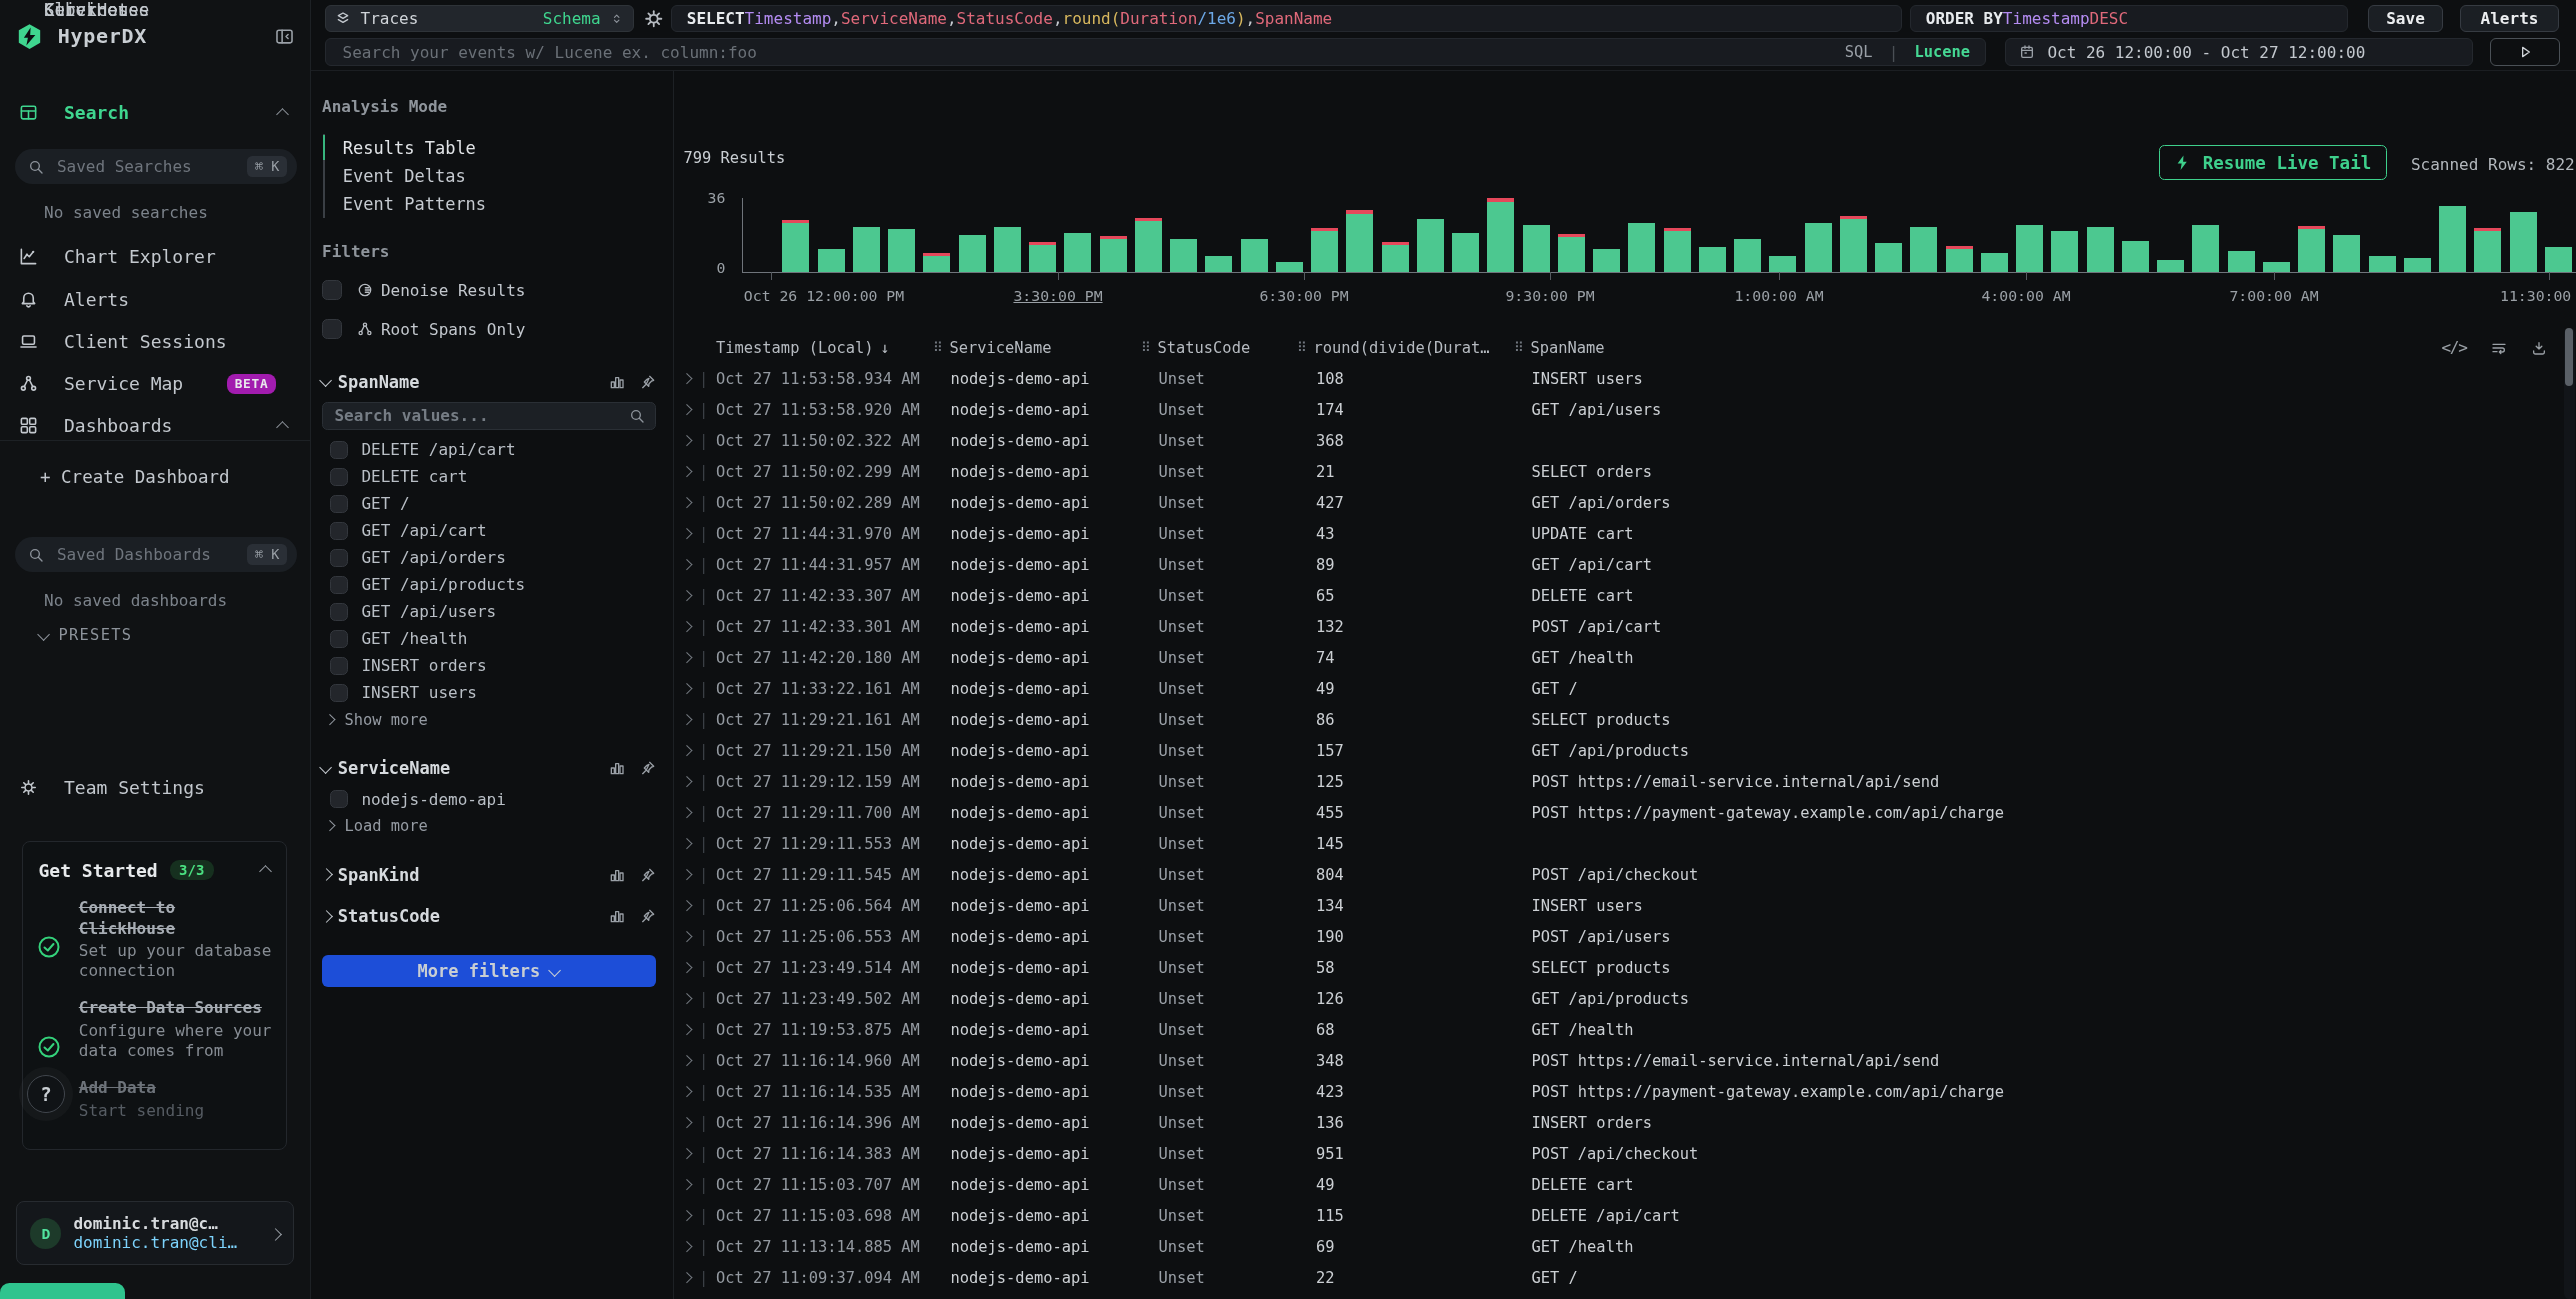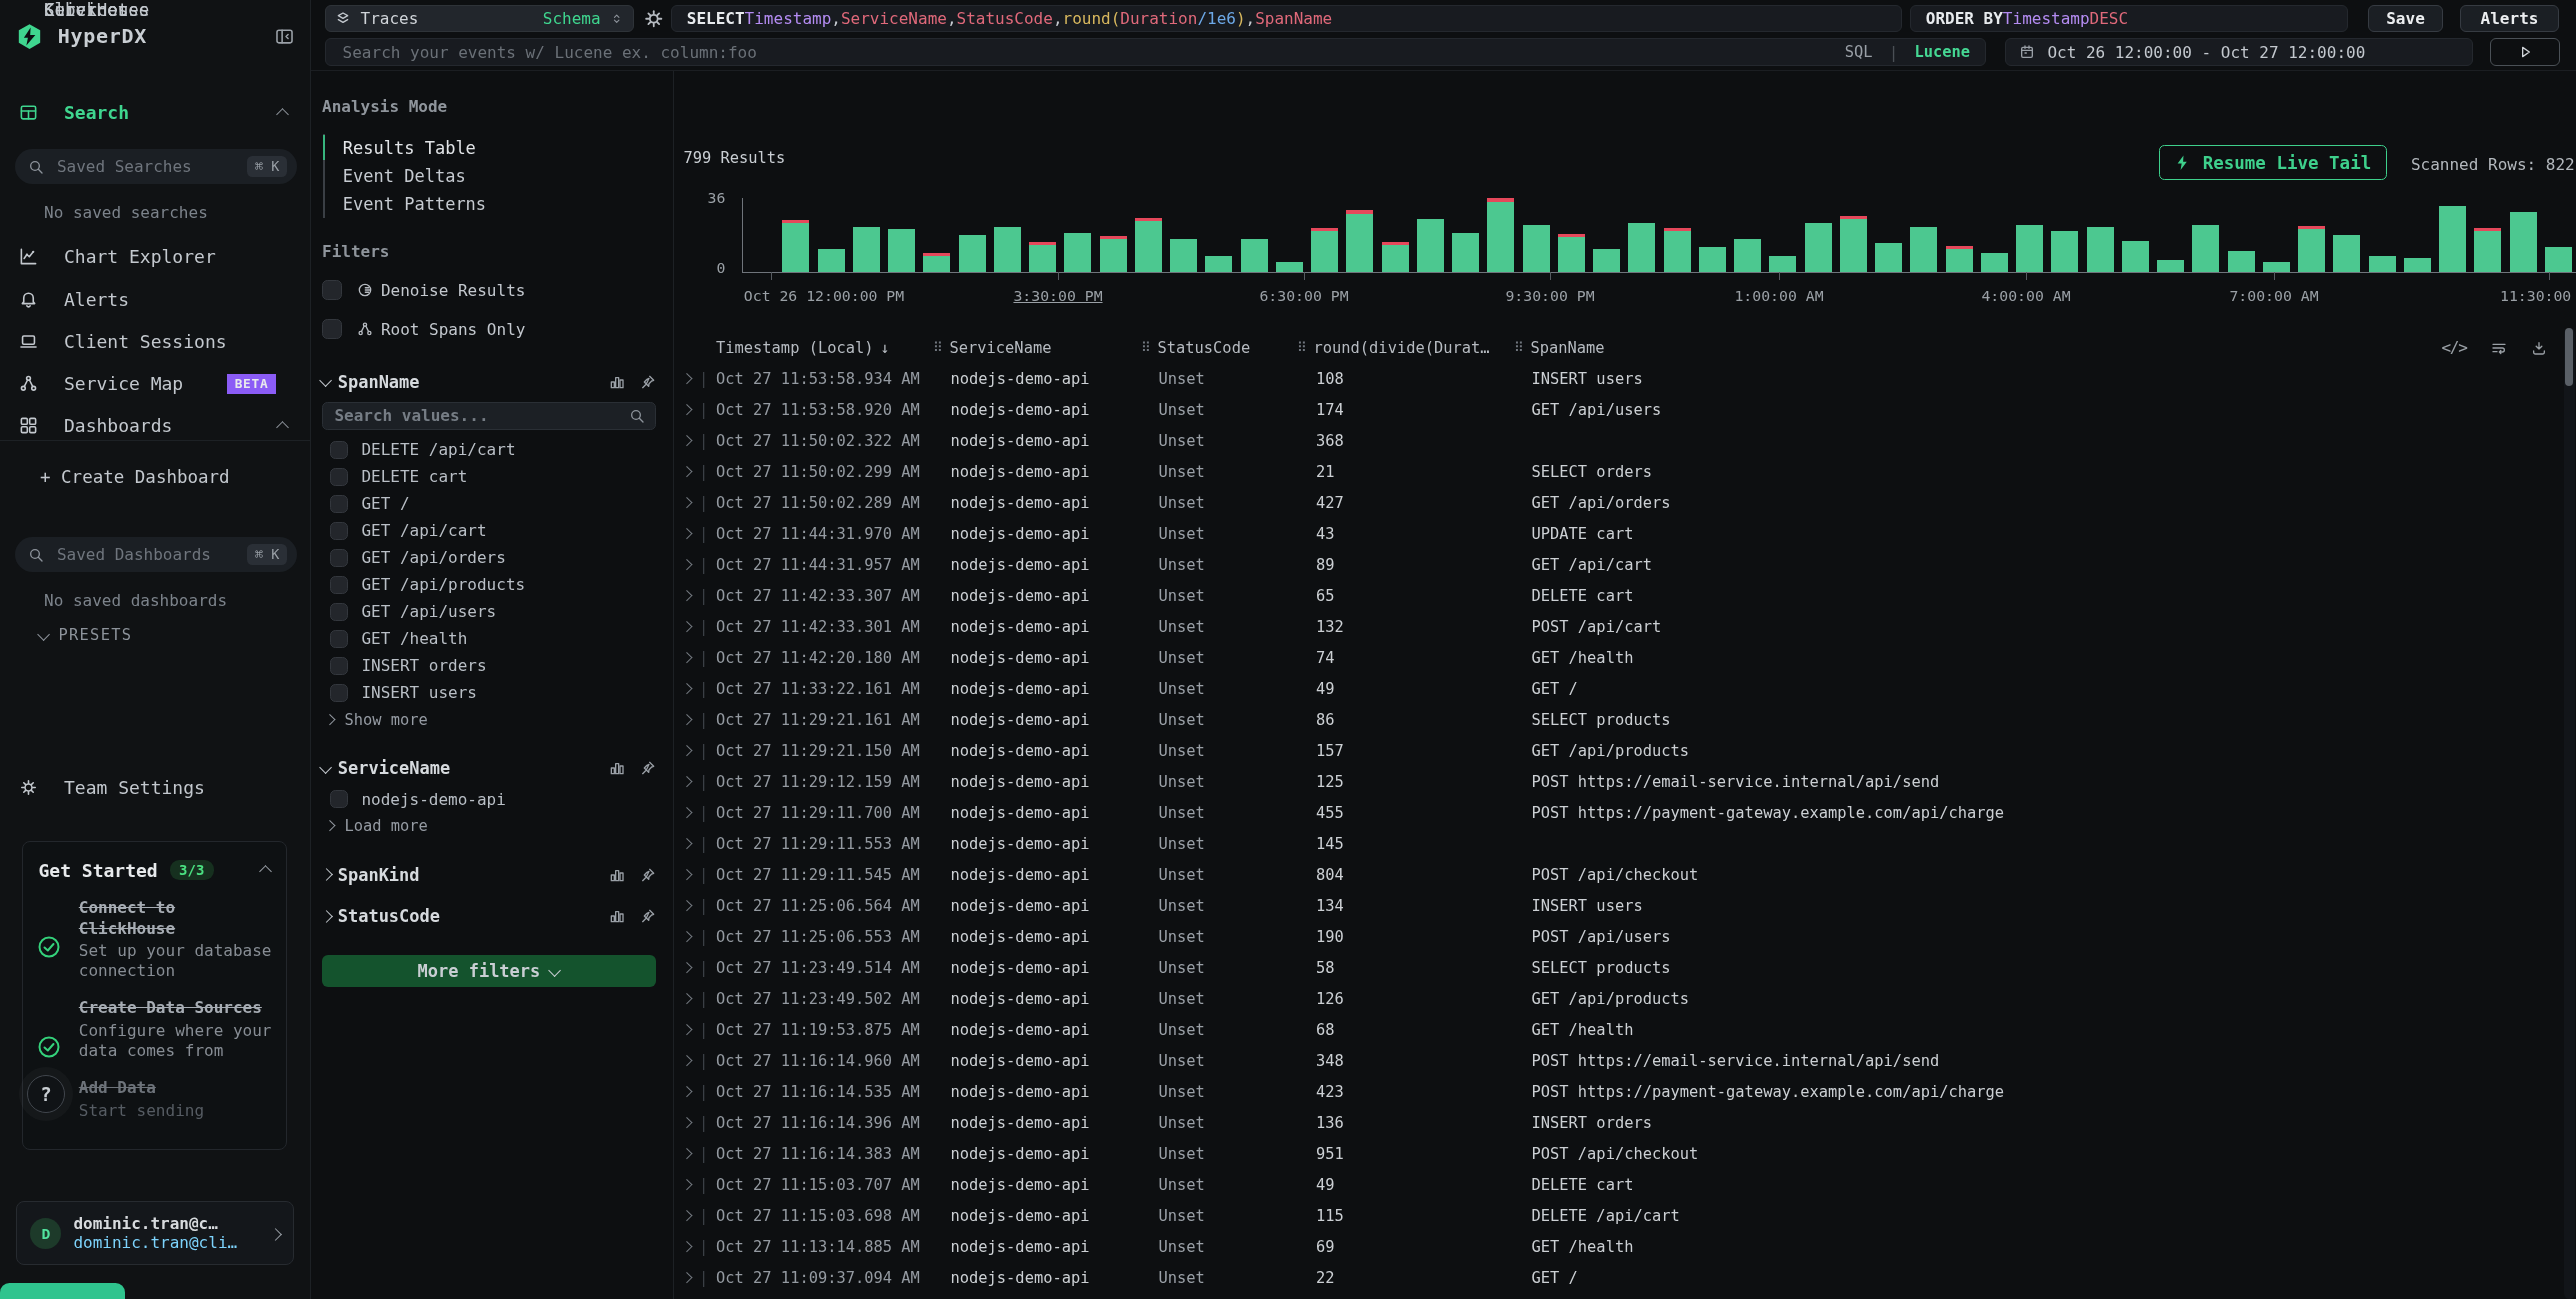--- a/index.html
+++ b/index.html
@@ -21,21 +21,21 @@
   .collapse-btn{margin-left:auto;color:#9aa0a7}
   .nav-item{position:absolute;left:0;right:0;height:29.5px;display:flex;align-items:center;gap:26px;padding-left:19px;color:#c3c8ce;font-size:18px;cursor:pointer}
   .nav-item .chev-wrap{margin-left:auto;margin-right:23px;color:#8d939b}
   .nav-green{color:#3fd68f;font-weight:bold}
   .pill{position:absolute;left:14.8px;right:13.4px;height:35px;background:#1b1f24;border-radius:17.5px;display:flex;align-items:center;gap:10.7px;padding:0 9.4px 0 13.4px}
   .pill input{flex:1;background:transparent;border:none;outline:none;color:#c3c8ce;font-family:inherit;font-size:16px;min-width:0}
   .pill input::placeholder{color:#6f757d}
   .pill .kbd{background:#2a2f36;color:#9aa0a7;border-radius:5.4px;font-size:13.4px;padding:3.4px 8px;white-space:nowrap}
   .pill .mag{color:#8d939b}
   .muted-line{position:absolute;left:44px;color:#7c838b;font-size:16px}
-  .beta{background:#8b5cf6;color:#e8eaec;font-weight:bold;font-size:12.8px;border-radius:0;padding:2.7px 8px;margin-left:17.5px;letter-spacing:0.7px}
+  .beta{background:#a21caf;color:#e8eaec;font-weight:bold;font-size:12.8px;border-radius:8px;padding:2.7px 8px;margin-left:17.5px;letter-spacing:0.7px}
   .side-divider{position:absolute;left:0;right:0;top:440px;height:1.3px;background:#1d2125}
   .preset-item{position:absolute;left:44px;font-size:17.5px;color:#c3c8ce;cursor:pointer}
   .presets-head{position:absolute;left:40px;display:flex;align-items:center;gap:9.4px;color:#8d939b;font-size:15.4px;letter-spacing:1.3px}
 
   
   #get-started{position:absolute;left:21.5px;right:23px;top:841px;height:307px;border:1.3px solid #23272c;border-radius:8px;background:#0e1113;overflow:hidden}
   .gs-head{display:flex;align-items:center;gap:12px;padding:17.5px 16px 2.7px 16px}
   .gs-title{font-weight:bold;font-size:18px;color:#e7eaec}
   .gs-badge{background:#16301f;color:#4ade80;font-weight:bold;font-size:14px;border-radius:9.4px;padding:2px 9.4px}
   .gs-chev{margin-left:auto;color:#9aa0a7}
@@ -99,21 +99,21 @@
   .grp-head{display:flex;align-items:center;gap:6.7px;margin-top:23px;height:24px;cursor:pointer}
   .grp-name{color:#d6dade;font-weight:bold;font-size:17px}
   .grp-icons{margin-left:auto;display:flex;gap:14.8px;color:#9aa0a7}
   .grp-chev{color:#c3c8ce}
   .val-search{margin:8px 0 6.7px 0;height:28px;background:#1c2025;border:1.3px solid #2a2f35;border-radius:5.4px;display:flex;align-items:center;padding:0 9.4px;box-sizing:border-box}
   .val-search input{flex:1;background:transparent;border:none;outline:none;color:#c3c8ce;font-family:inherit;font-size:16px;font-weight:bold}
   .val-search input::placeholder{color:#767d85}
   .val-search .mag{color:#8d939b}
   .fopt{height:27px;display:flex;align-items:center;gap:13.4px;padding-left:8px;color:#b9bfc6;font-size:16px;cursor:pointer}
   .more-link{height:27px;display:flex;align-items:center;gap:10.7px;color:#959ba3;font-size:15.4px;padding-left:4px;cursor:pointer}
-  #more-filters{margin-top:27px;height:32px;background:#14532d;border-radius:6px;display:flex;align-items:center;justify-content:center;gap:10.7px;color:#c9ced3;font-weight:bold;font-size:17px;cursor:pointer}
+  #more-filters{margin-top:27px;height:32px;background:#1d4ed8;border-radius:6px;display:flex;align-items:center;justify-content:center;gap:10.7px;color:#c9ced3;font-weight:bold;font-size:17px;cursor:pointer}
 
   
   #content{position:absolute;left:674px;top:70px;right:0;bottom:0;background:#0d0f11}
   #results-label{position:absolute;left:9.4px;top:79px;color:#c9ced3;font-size:15.4px}
   #live-btn{position:absolute;right:189px;top:75px;height:35px;border:1.3px solid #3ed08c;border-radius:5.4px;color:#3ed08c;font-weight:bold;font-size:17.5px;display:flex;align-items:center;gap:10.7px;padding:0 14.8px;box-sizing:border-box;cursor:pointer}
   #scanned{position:absolute;right:1.3px;top:85px;color:#b3b8bd;font-size:16px;white-space:nowrap}
 
   
   #chart{position:absolute;left:0;right:0;top:114px;height:128px}
   #plot{position:absolute;left:68px;right:0;top:14px;height:74px;border-left:1.3px solid #6f747b;border-bottom:1.3px solid #6f747b}

